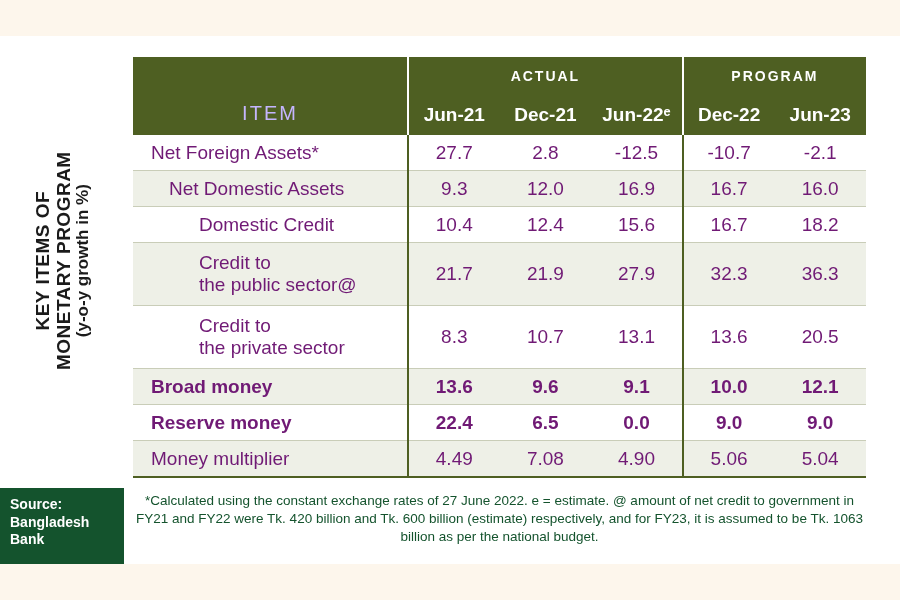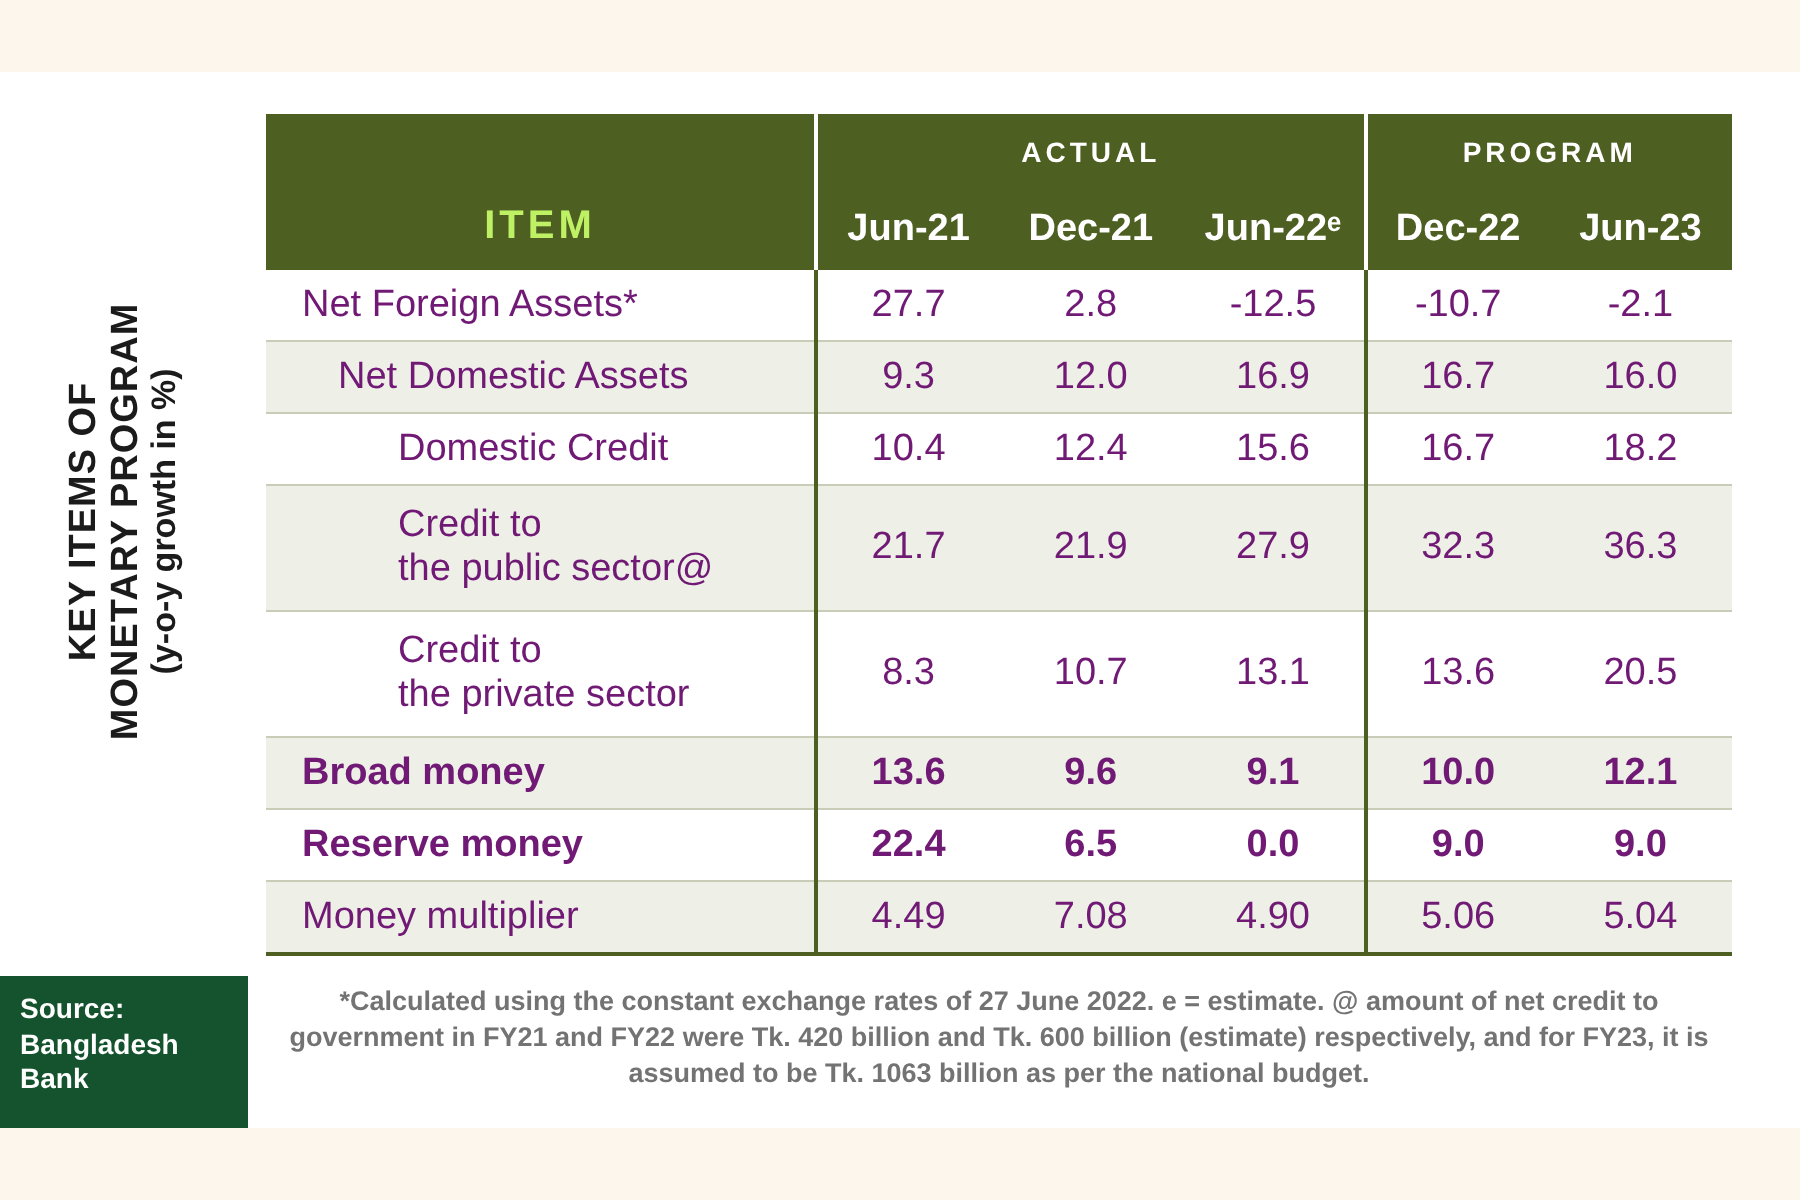--- a/index.html
+++ b/index.html
@@ -101,23 +101,23 @@
     height: 38px;
     vertical-align: middle;
   }
   .hdr-sub {
     font-size: 19px;
     height: 40px;
     vertical-align: middle;
   }
   .hdr-item {
     background: #4e5f22;
-    color: #bef264;
+    color: #c4b5fd;
     font-size: 20px;
-    font-weight: bold;
+    font-weight: normal;
     letter-spacing: 2px;
     text-align: center;
     vertical-align: bottom;
     padding-bottom: 10px;
   }
   .sep-v { border-left: 2px solid #ffffff; }
 
   tbody td {
     font-size: 19px;
     color: #701a75;
@@ -139,24 +139,24 @@
   tbody td.divline { border-left: 2px solid #4e5f22; }
   tbody tr:last-child td { border-bottom: 2px solid #4e5f22; }
   .two-line { line-height: 1.15; display: block; }
 
   .footnote {
     position: absolute;
     left: 133px;
     top: 492px;
     width: 733px;
     font-size: 13.5px;
-    color: #737373;
+    color: #14532d;
     text-align: center;
     line-height: 1.35;
-    font-weight: bold;
+    font-weight: normal;
   }
 </style>
 </head>
 <body>
 
 <div id="page">
   <div class="white-panel"></div>
 
   <div class="left-block">
     <div class="vtitle-wrap">

